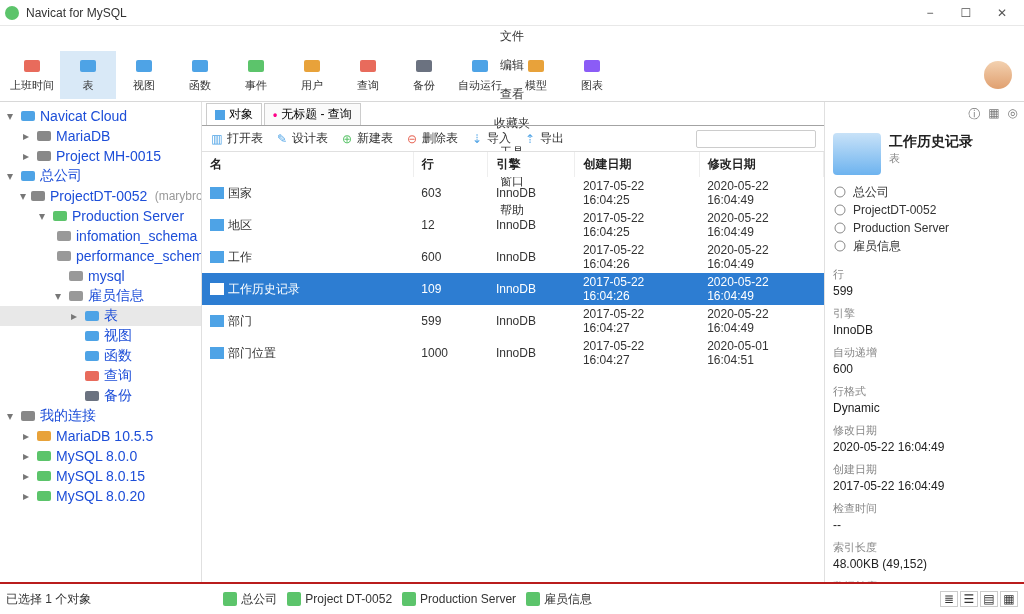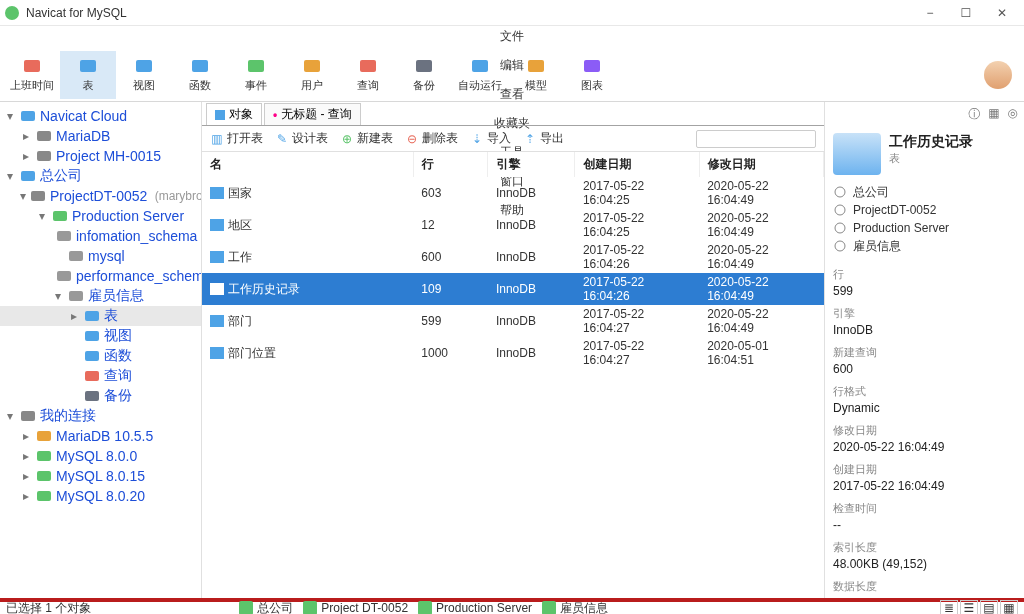--- a/index.html
+++ b/index.html
@@ -62,21 +62,21 @@
 .rhead .h1 { font-size: 14px; font-weight: bold; color: #222; }
 .rhead .h2 { font-size: 11px; color: #888; }
 .rcrumbs { padding: 2px 8px; }
 .rcrumbs .c { display: flex; align-items: center; gap: 6px; height: 18px; font-size: 12px; color: #333; }
 .rcrumbs .c .ci { width: 14px; height: 14px; }
 .rprops { padding: 4px 8px; display: flex; flex-direction: column; gap: 2px; }
 .rprops .k { font-size: 11px; color: #888; margin-top: 6px; }
 .rprops .v { font-size: 12px; color: #222; }
 
 
-.status { height: 16px; border-top: 4px solid #b91c1c; display: flex; align-items: center; padding: 0 6px; gap: 28px; font-size: 12px; color: #333; }
+.status { height: 32px; border-top: 2px solid #b91c1c; display: flex; align-items: center; padding: 0 6px; gap: 12px; font-size: 12px; color: #333; }
 .status .sitem { display: flex; align-items: center; gap: 4px; }
 .status .sico { width: 14px; height: 14px; background: #5cc46b; border-radius: 2px; }
 .status .viewbtns { margin-left: auto; display: flex; gap: 2px; }
 .status .vb { width: 18px; height: 16px; border: 1px solid #ccc; display: flex; align-items: center; justify-content: center; }
 
 svg { display: block; }
 </style>
 </head>
 <body>
 
@@ -220,28 +220,28 @@
         <svg class="ico" viewBox="0 0 16 16">
           <rect x="1" y="3" width="14" height="10" rx="2" fill="#999"></rect>
         </svg>
         <span class="txt">infomation_schema</span>
       </div>
       <div class="node" style="padding-left: 52px;">
         <span class="arrow"></span>
         <svg class="ico" viewBox="0 0 16 16">
           <rect x="1" y="3" width="14" height="10" rx="2" fill="#999"></rect>
         </svg>
+        <span class="txt">performance_schema</span>
+      </div>
+      <div class="node" style="padding-left: 52px;">
+        <span class="arrow"></span>
+        <svg class="ico" viewBox="0 0 16 16">
+          <rect x="1" y="3" width="14" height="10" rx="2" fill="#999"></rect>
+        </svg>
         <span class="txt">mysql</span>
-      </div>
-      <div class="node" style="padding-left: 52px;">
-        <span class="arrow"></span>
-        <svg class="ico" viewBox="0 0 16 16">
-          <rect x="1" y="3" width="14" height="10" rx="2" fill="#999"></rect>
-        </svg>
-        <span class="txt">performance_schema</span>
       </div>
       <div class="node" style="padding-left: 52px;">
         <span class="arrow">▾</span>
         <svg class="ico" viewBox="0 0 16 16">
           <rect x="1" y="3" width="14" height="10" rx="2" fill="#999"></rect>
         </svg>
         <span class="txt">雇员信息</span>
       </div>
       <div class="node sel" style="padding-left: 68px;">
         <span class="arrow">▸</span>
@@ -449,21 +449,21 @@
             <circle cx="7" cy="7" r="5" fill="none" stroke="#888"></circle>
           </svg>
           <span>雇员信息</span>
         </div>
       </div>
     <div class="rprops" id="rprops">
         <div class="k">行</div>
         <div class="v">599</div>
         <div class="k">引擎</div>
         <div class="v">InnoDB</div>
-        <div class="k">新建查询</div>
+        <div class="k">自动递增</div>
         <div class="v">600</div>
         <div class="k">行格式</div>
         <div class="v">Dynamic</div>
         <div class="k">修改日期</div>
         <div class="v">2020-05-22 16:04:49</div>
         <div class="k">创建日期</div>
         <div class="v">2017-05-22 16:04:49</div>
         <div class="k">检查时间</div>
         <div class="v">--</div>
         <div class="k">索引长度</div>

